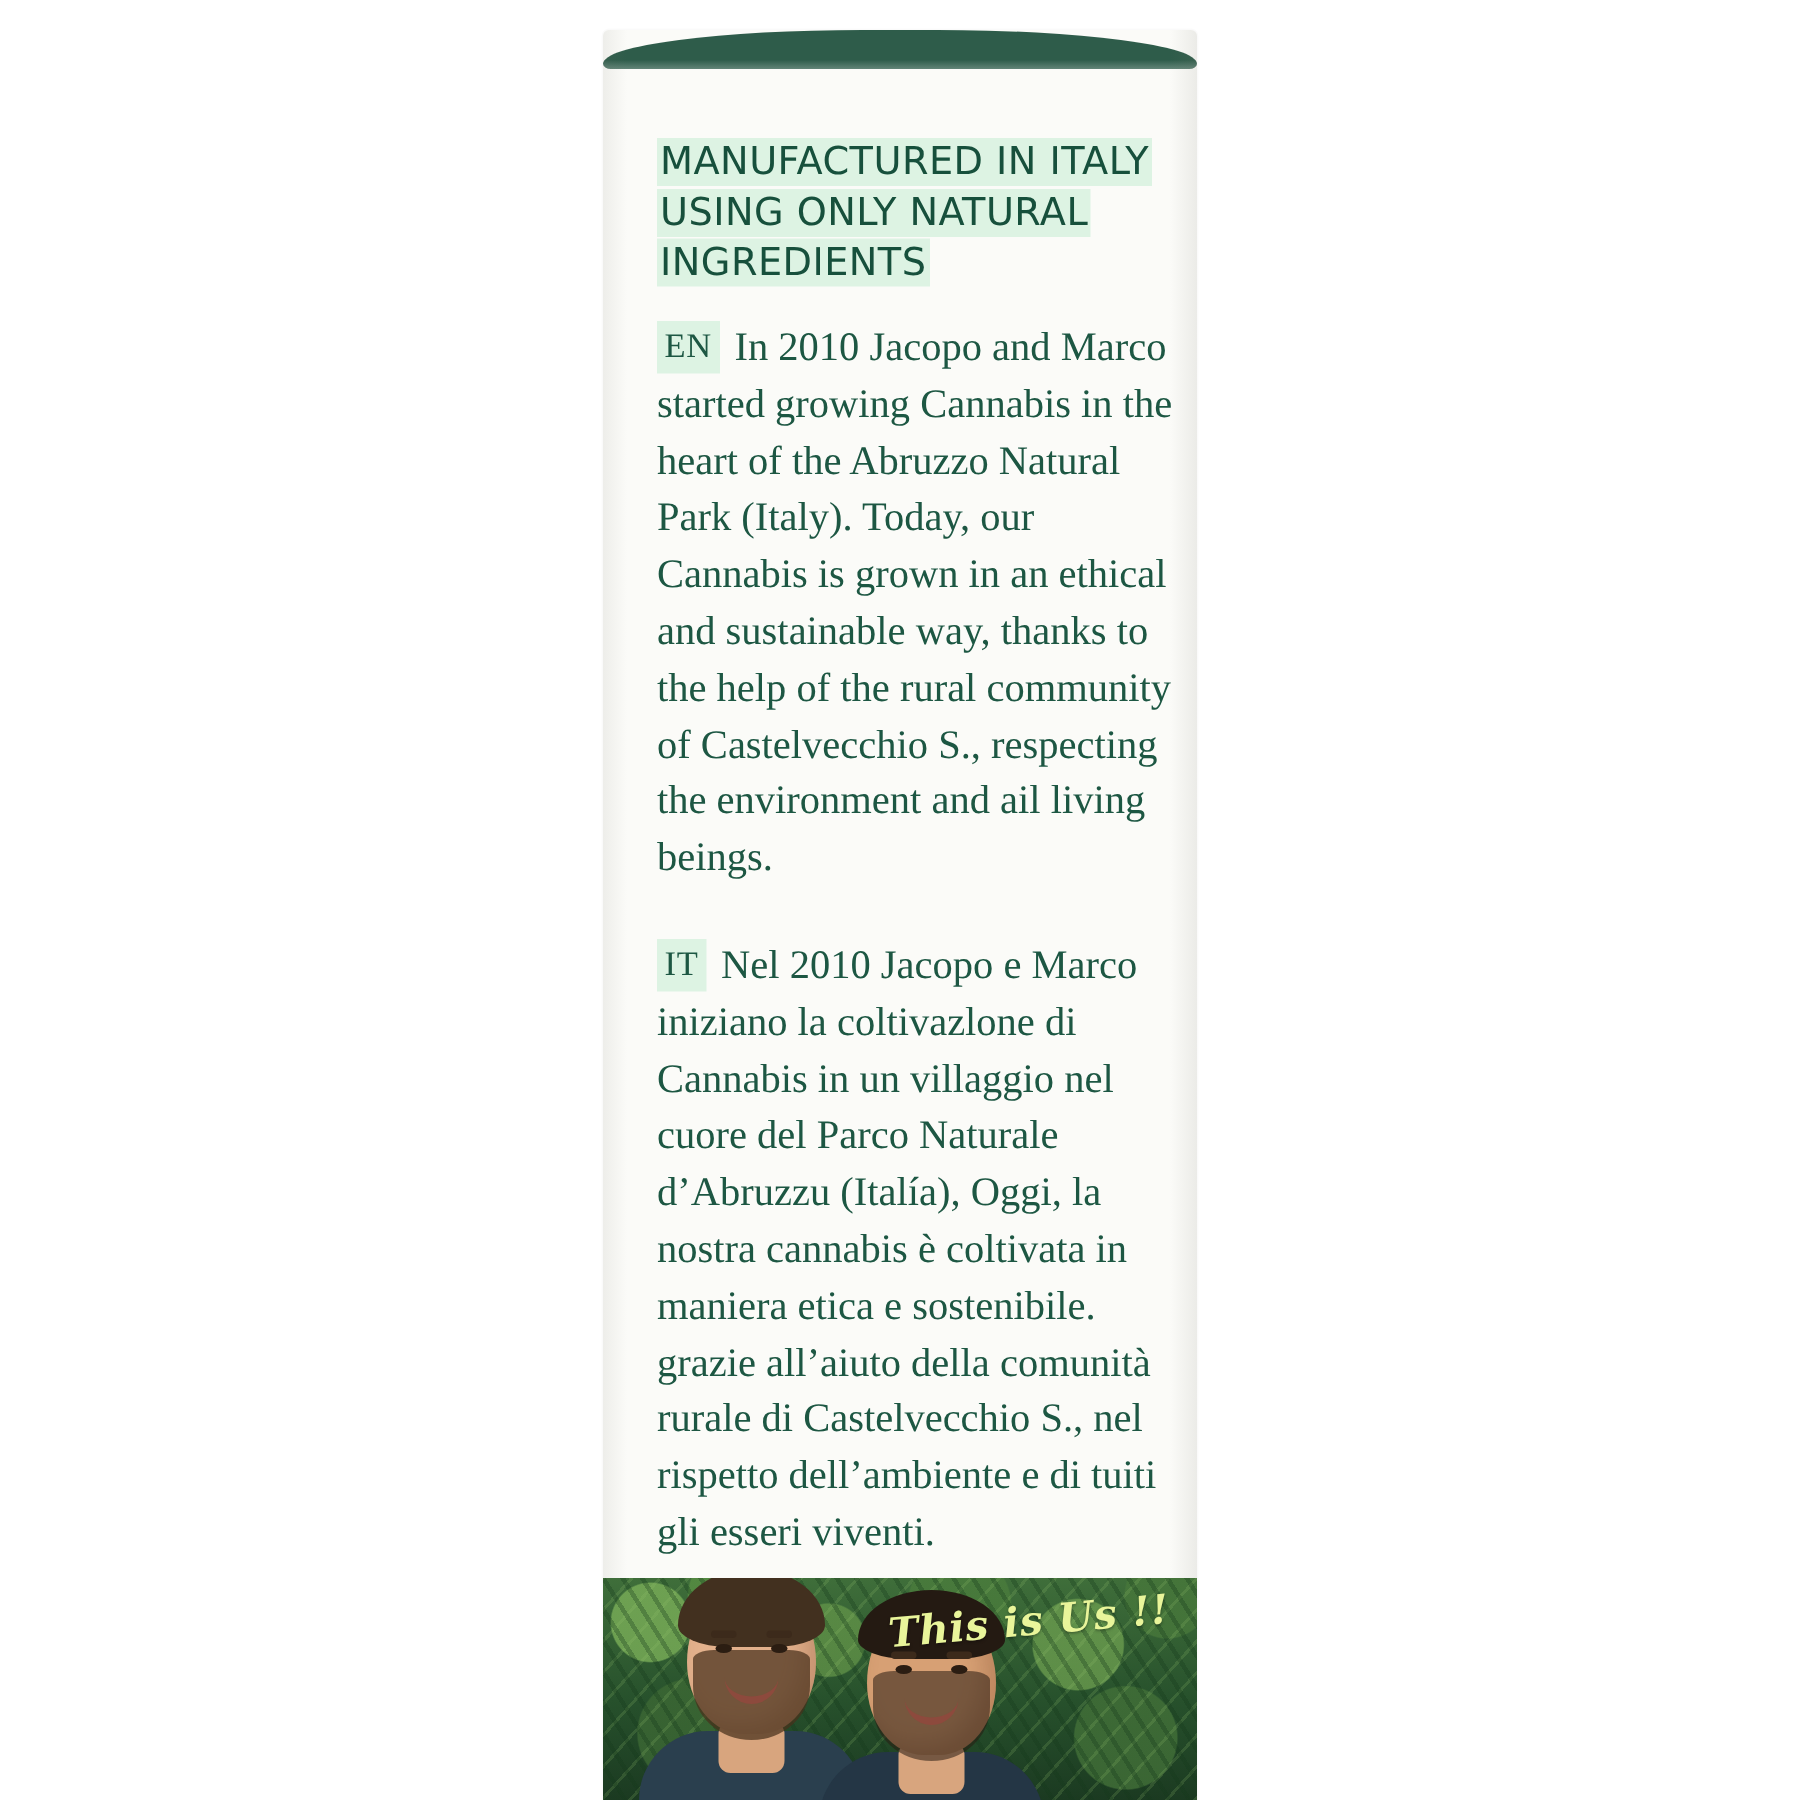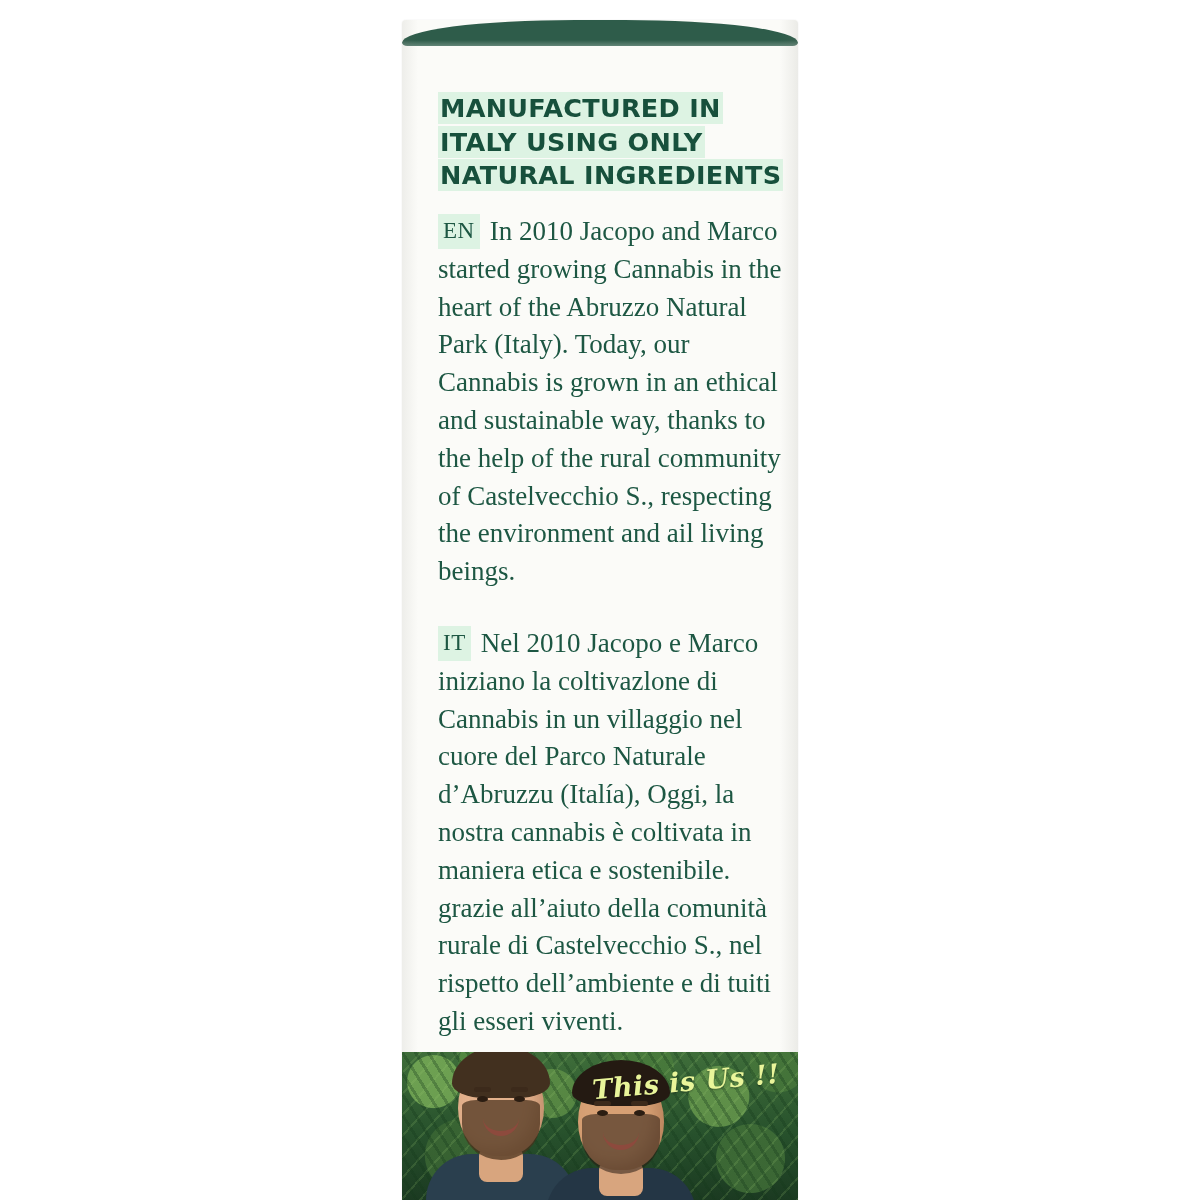--- a/index.html
+++ b/index.html
@@ -71,21 +71,21 @@
   
   .content {
     position: absolute;
     left: 36px;
     top: 72px;
     width: 348px;
   }
 
   .headline {
     font-family: "DejaVu Sans", sans-serif;
-    font-weight: bold;
+    font-weight: normal;
     font-size: 25.5px;
     line-height: 1.32;
     letter-spacing: 0.3px;
     color: #17503c;
     margin: 0 0 20px 0;
     text-transform: uppercase;
     max-width: 352px;
   }
   .headline .hl {
     background: #ddf3e3;

